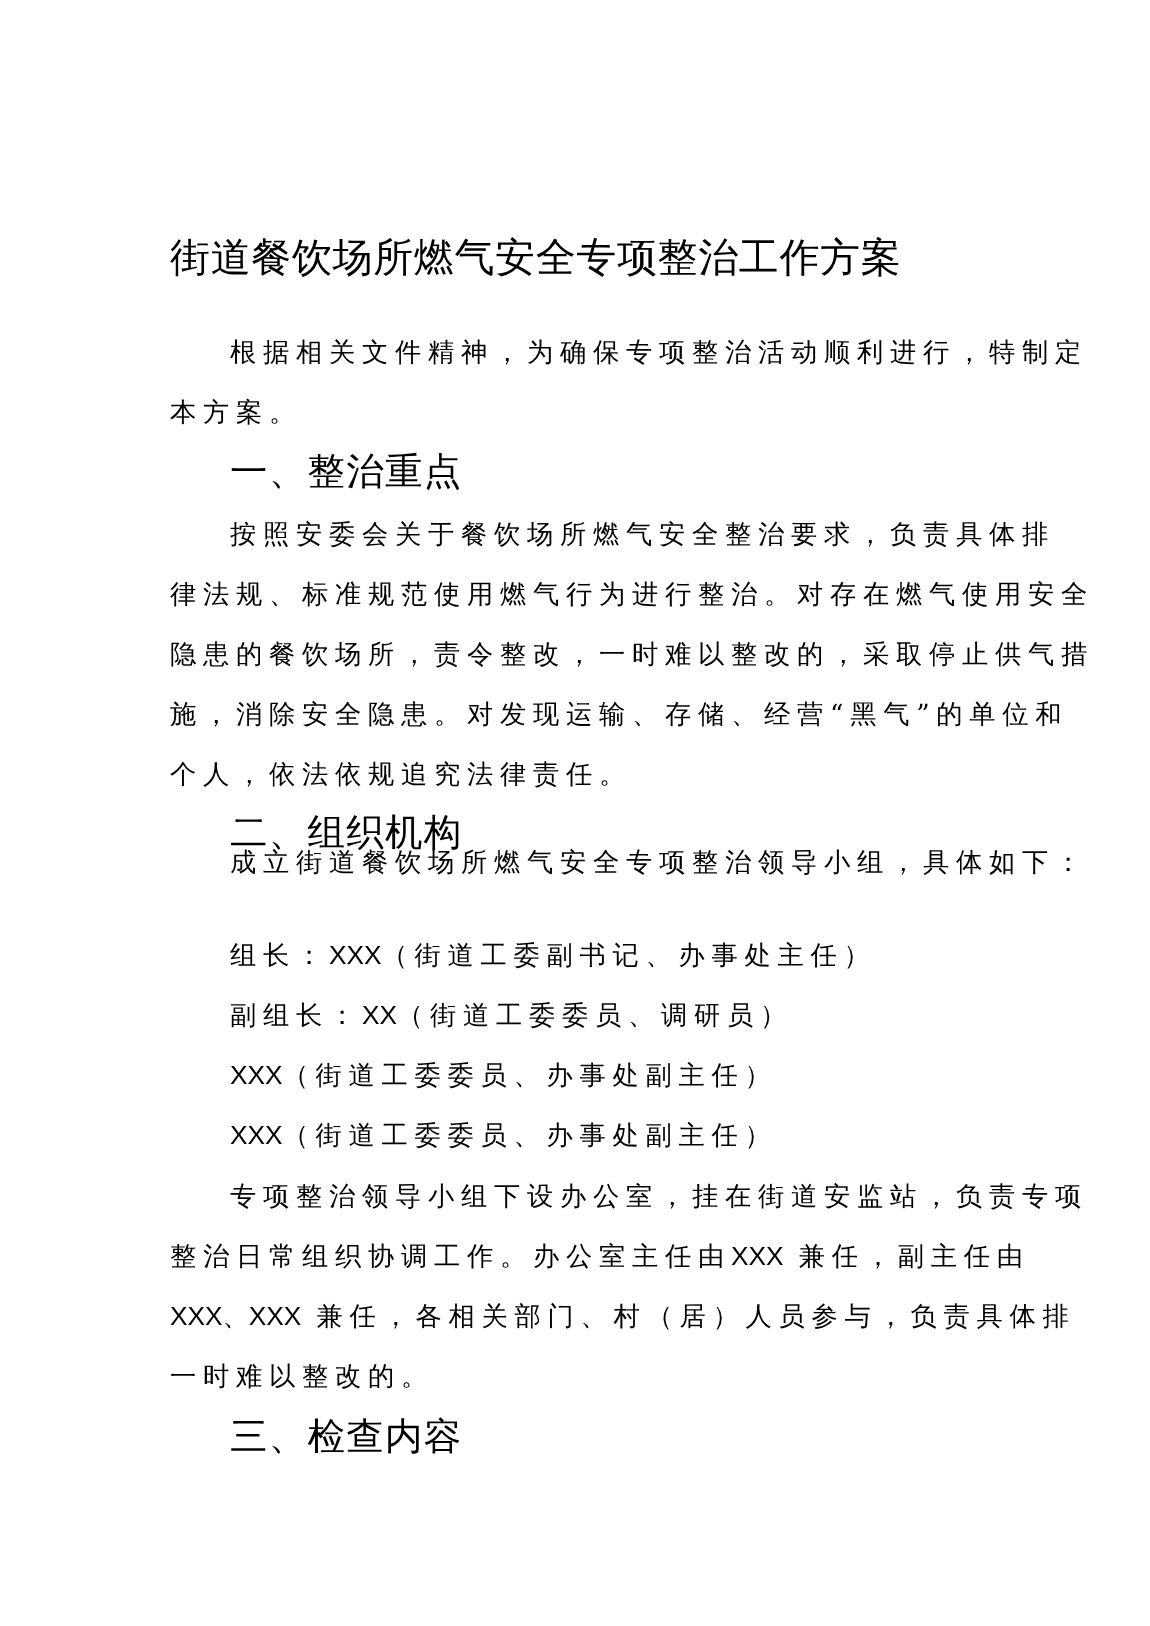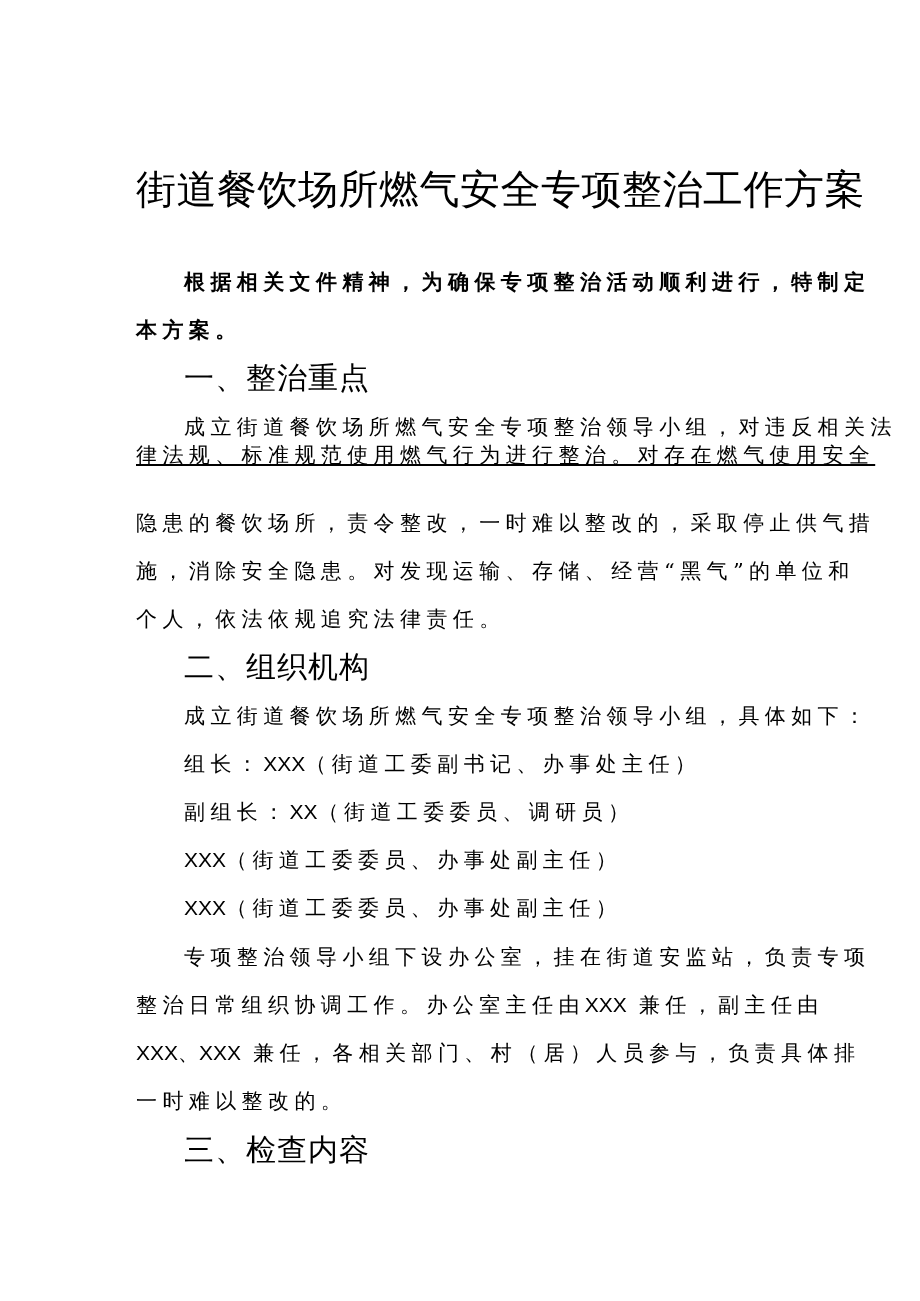--- a/index.html
+++ b/index.html
@@ -16,24 +16,24 @@
     }
     .page {
       position: absolute;
       left: 136px;
       top: 0;
       width: 650px;
     }
     .title {
       position: absolute;
       left: 0;
-      top: 168px;
+      top: 184px;
       width: 650px;
-      font-family: Liberation Serif, serif;
-      font-size: 40px;
+      font-family: Liberation Sans, sans-serif;
+      font-size: 32px;
       line-height: 44px;
       white-space: nowrap;
       letter-spacing: 0.5px;
     }
     .line {
       position: absolute;
       left: 0;
       width: 650px;
       font-family: "DejaVu Serif", "Liberation Serif", serif;
       font-size: 21px;
@@ -58,32 +58,32 @@
       margin-top: 36px;
     }
   </style>
 </head>
 <body>
 
 <div class="page">
 
   <div class="title">街道餐饮场所燃气安全专项整治工作方案</div>
 
-  <div class="line indent" style="top:267px;font-weight:bold;">根据相关文件精神，为确保专项整治活动顺利进行，特制定</div>
-  <div class="line" style="top:315px;font-weight:bold;">本方案。</div>
+  <div class="line indent" style="top:267px;">根据相关文件精神，为确保专项整治活动顺利进行，特制定</div>
+  <div class="line" style="top:315px;">本方案。</div>
 
   <div class="heading" style="top:363px;">一、整治重点</div>
-  <div class="line indent" style="top:412px;">成立街道餐饮场所燃气安全专项整治领导小组，对违反相关法</div>
-  <div class="line" style="top:440px;text-decoration:underline;">律法规、标准规范使用燃气行为进行整治。对存在燃气使用安全</div>
+  <div class="line indent" style="top:412px;">按照安委会关于餐饮场所燃气安全整治要求，负责具体排</div>
+  <div class="line" style="top:460px;">律法规、标准规范使用燃气行为进行整治。对存在燃气使用安全</div>
   <div class="line" style="top:508px;">隐患的餐饮场所，责令整改，一时难以整改的，采取停止供气措</div>
   <div class="line" style="top:556px;">施，消除安全隐患。对发现运输、存储、经营“黑气”的单位和</div>
   <div class="line" style="top:604px;">个人，依法依规追究法律责任。</div>
 
   <div class="heading" style="top:652px;">二、组织机构</div>
-  <div class="line indent" style="top:701px;">成立街道餐饮场所燃气安全专项整治领导小组，具体如下：</div>
+  <div class="line indent" style="top:675px;">成立街道餐饮场所燃气安全专项整治领导小组，具体如下：</div>
 
   <div class="line indent" style="top:749px;">
     <span>组长：</span><span class="latin">XXX</span><span>（街道工委副书记、办事处主任）</span>
   </div>
   <div class="line indent" style="top:797px;">
     <span>副组长：</span><span class="latin">XX</span><span>（街道工委委员、调研员）</span>
   </div>
   <div class="line indent" style="top:845px;">
     <span class="latin">XXX</span><span>（街道工委委员、办事处副主任）</span>
   </div>

